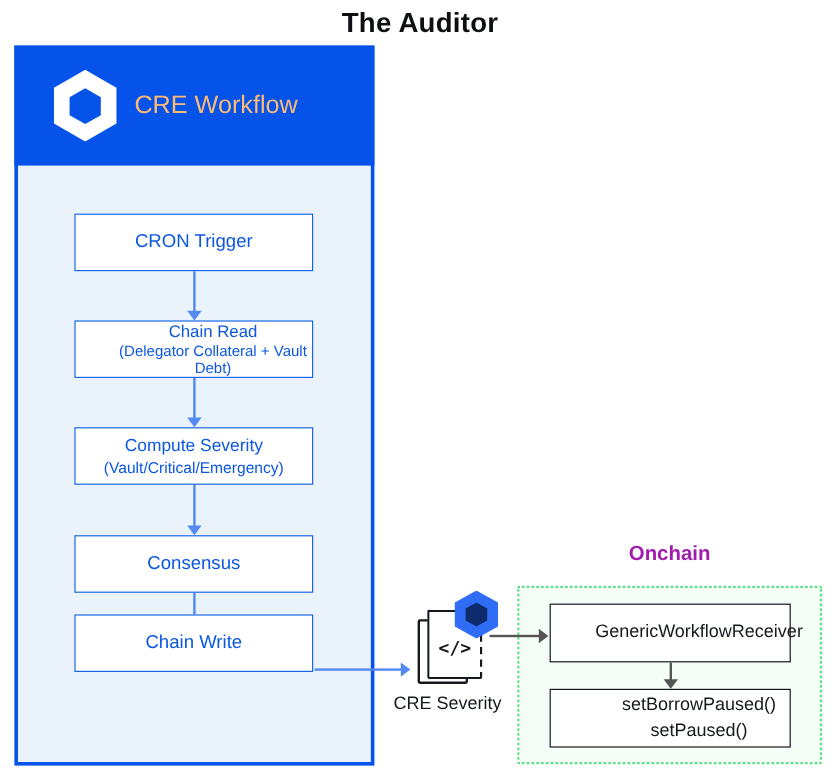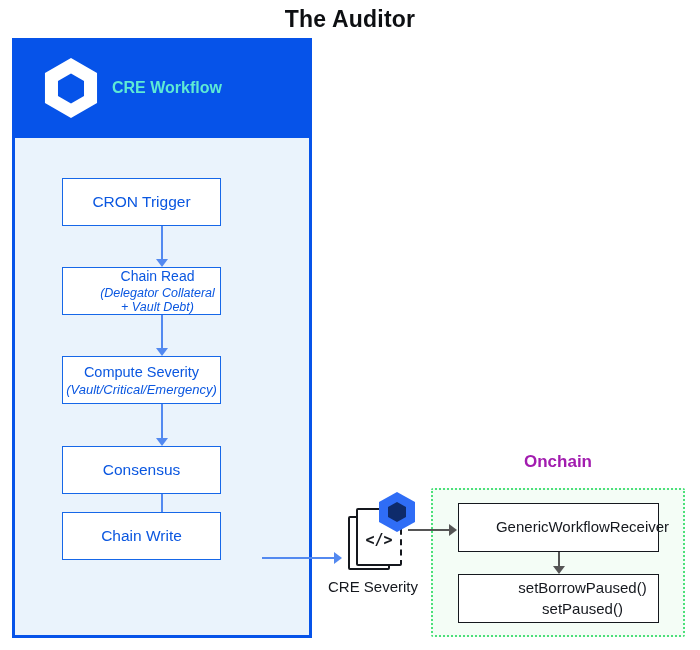--- a/index.html
+++ b/index.html
@@ -8,29 +8,29 @@
 
   .page-title{position:absolute;top:6px;left:0;width:100%;text-align:center;
               font-size:23px;font-weight:bold;color:#0d0f12;letter-spacing:0.2px;}
 
   
   .panel{position:absolute;left:12px;top:38px;width:300px;height:600px;
          background:#EAF3FC;border:3px solid #0653E9;box-sizing:border-box;}
   .panel-header{position:absolute;left:-3px;top:-3px;width:300px;height:100px;
                 background:#0653E9;display:flex;align-items:center;
                 padding-left:32px;box-sizing:border-box;}
-  .header-label{color:#5eead4;font-size:16px;font-weight:bold;margin-left:14px;}
+  .header-label{color:#fdba74;font-size:21px;font-weight:normal;margin-left:14px;}
 
   
-  .step{position:absolute;left:62px;width:159px;height:48px;background:#ffffff;
+  .step{position:absolute;left:62px;width:199px;height:48px;background:#ffffff;
         border:1.5px solid #1667E8;box-sizing:border-box;display:flex;
         flex-direction:column;align-items:center;justify-content:center;
         text-align:center;color:#0B57E0;z-index:3;}
   .step-label{font-size:15.5px;}
-  .step-sub{font-size:12.5px;margin-top:2px;font-style:italic;}
+  .step-sub{font-size:12.5px;margin-top:2px;}
 
   
   .v-arrow{position:absolute;width:13px;z-index:2;}
   .v-arrow .line{position:absolute;left:5.5px;top:0;bottom:7px;width:2px;}
   .v-arrow .head{position:absolute;bottom:0;left:0.5px;width:0;height:0;
                  border-left:6px solid transparent;border-right:6px solid transparent;}
   .h-arrow{position:absolute;height:13px;z-index:4;}
   .h-arrow .line{position:absolute;top:5.5px;left:0;right:7px;height:2px;}
   .h-arrow .head{position:absolute;right:0;top:0.5px;width:0;height:0;
                  border-top:6px solid transparent;border-bottom:6px solid transparent;}

